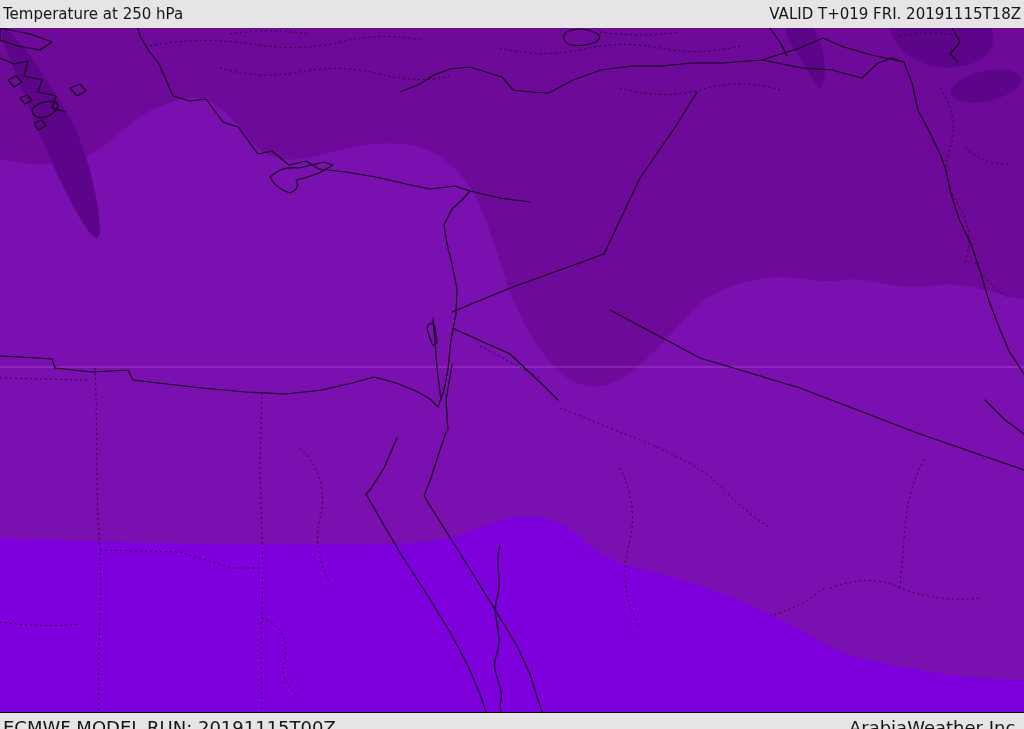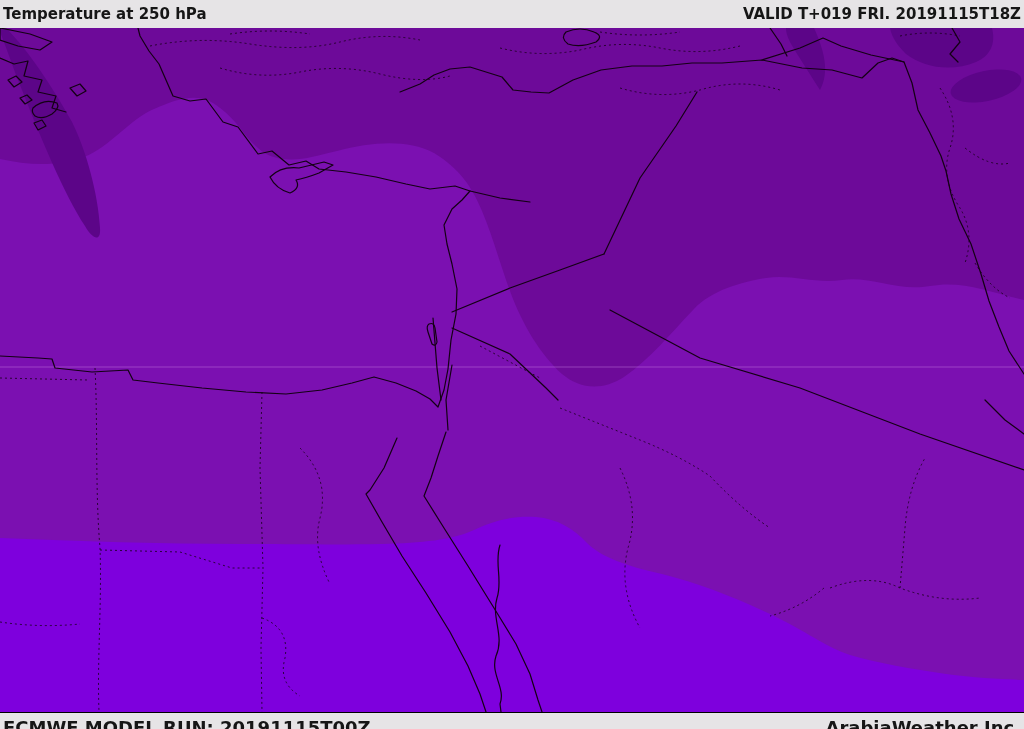--- a/index.html
+++ b/index.html
@@ -8,21 +8,21 @@
     font-family:"DejaVu Sans","Liberation Sans",sans-serif;
     background:var(--mid-band,#7b10b1);
   }
   .bar{
     position:absolute;left:0;width:1024px;background:var(--bar-background,#e6e4e6);
     color:var(--bar-text,#161616);display:flex;justify-content:space-between;align-items:center;
     box-sizing:border-box;padding:0 3px;
   }
   #topbar{top:0;height:28px;font-size:15px;}
   #bottombar{top:712px;height:30px;font-size:18px;border-top:1px solid #000;}
-  .bar span{white-space:nowrap;font-weight:bold;}
+  .bar span{white-space:nowrap;}
   #map{position:absolute;top:28px;left:0;}
   .band-mid{fill:var(--mid-band,#7b10b1);}
   .band-cold{fill:var(--cold-band,#6d0a99);}
   .band-coldest{fill:var(--coldest-band,#5c0588);}
   .band-warm{fill:var(--warm-band,#7e00dd);}
   .coast{fill:none;stroke:var(--coastline,#140014);stroke-width:1.2;stroke-linejoin:round;stroke-linecap:round;}
   .admin{fill:none;stroke:var(--coastline,#140014);stroke-width:1;stroke-dasharray:2 3;opacity:.8;}
   .grid{stroke:var(--gridline,#c77fe0);stroke-width:1;opacity:.45;}
 </style>
 </head>

